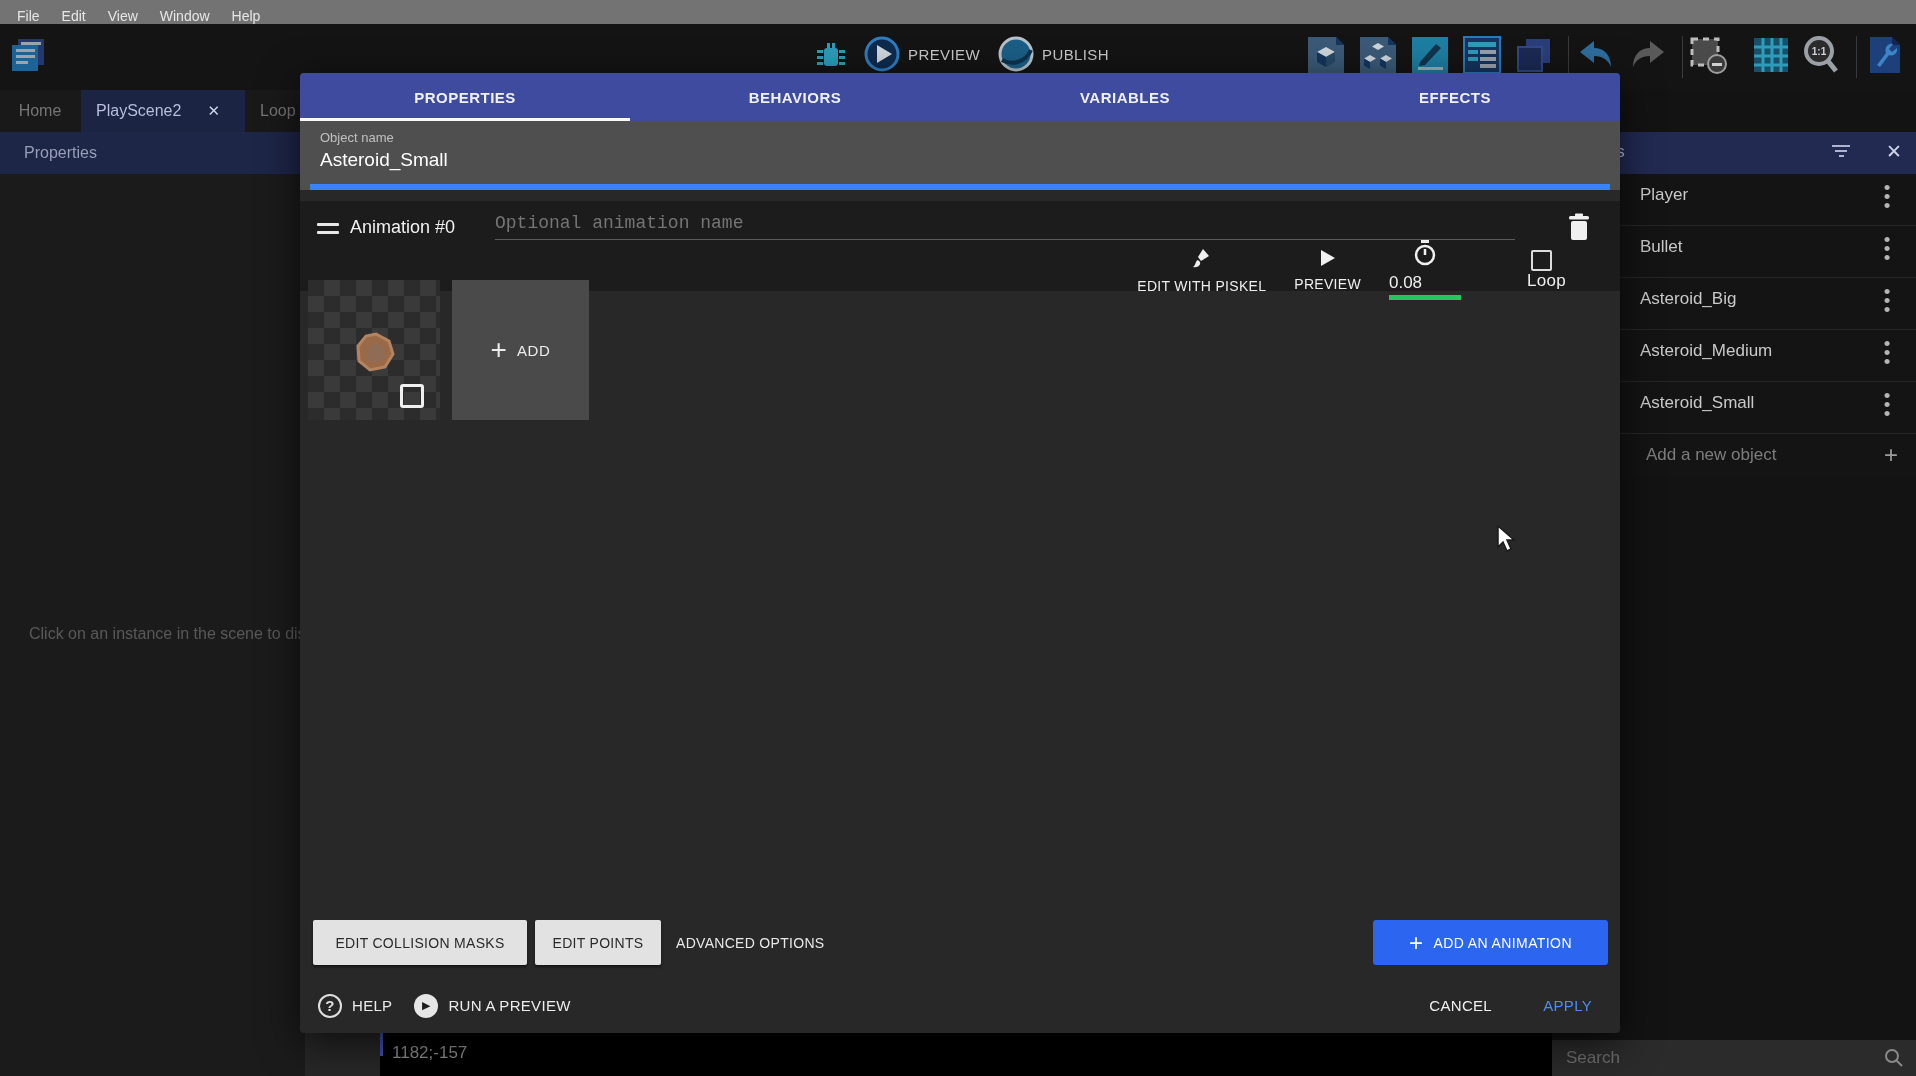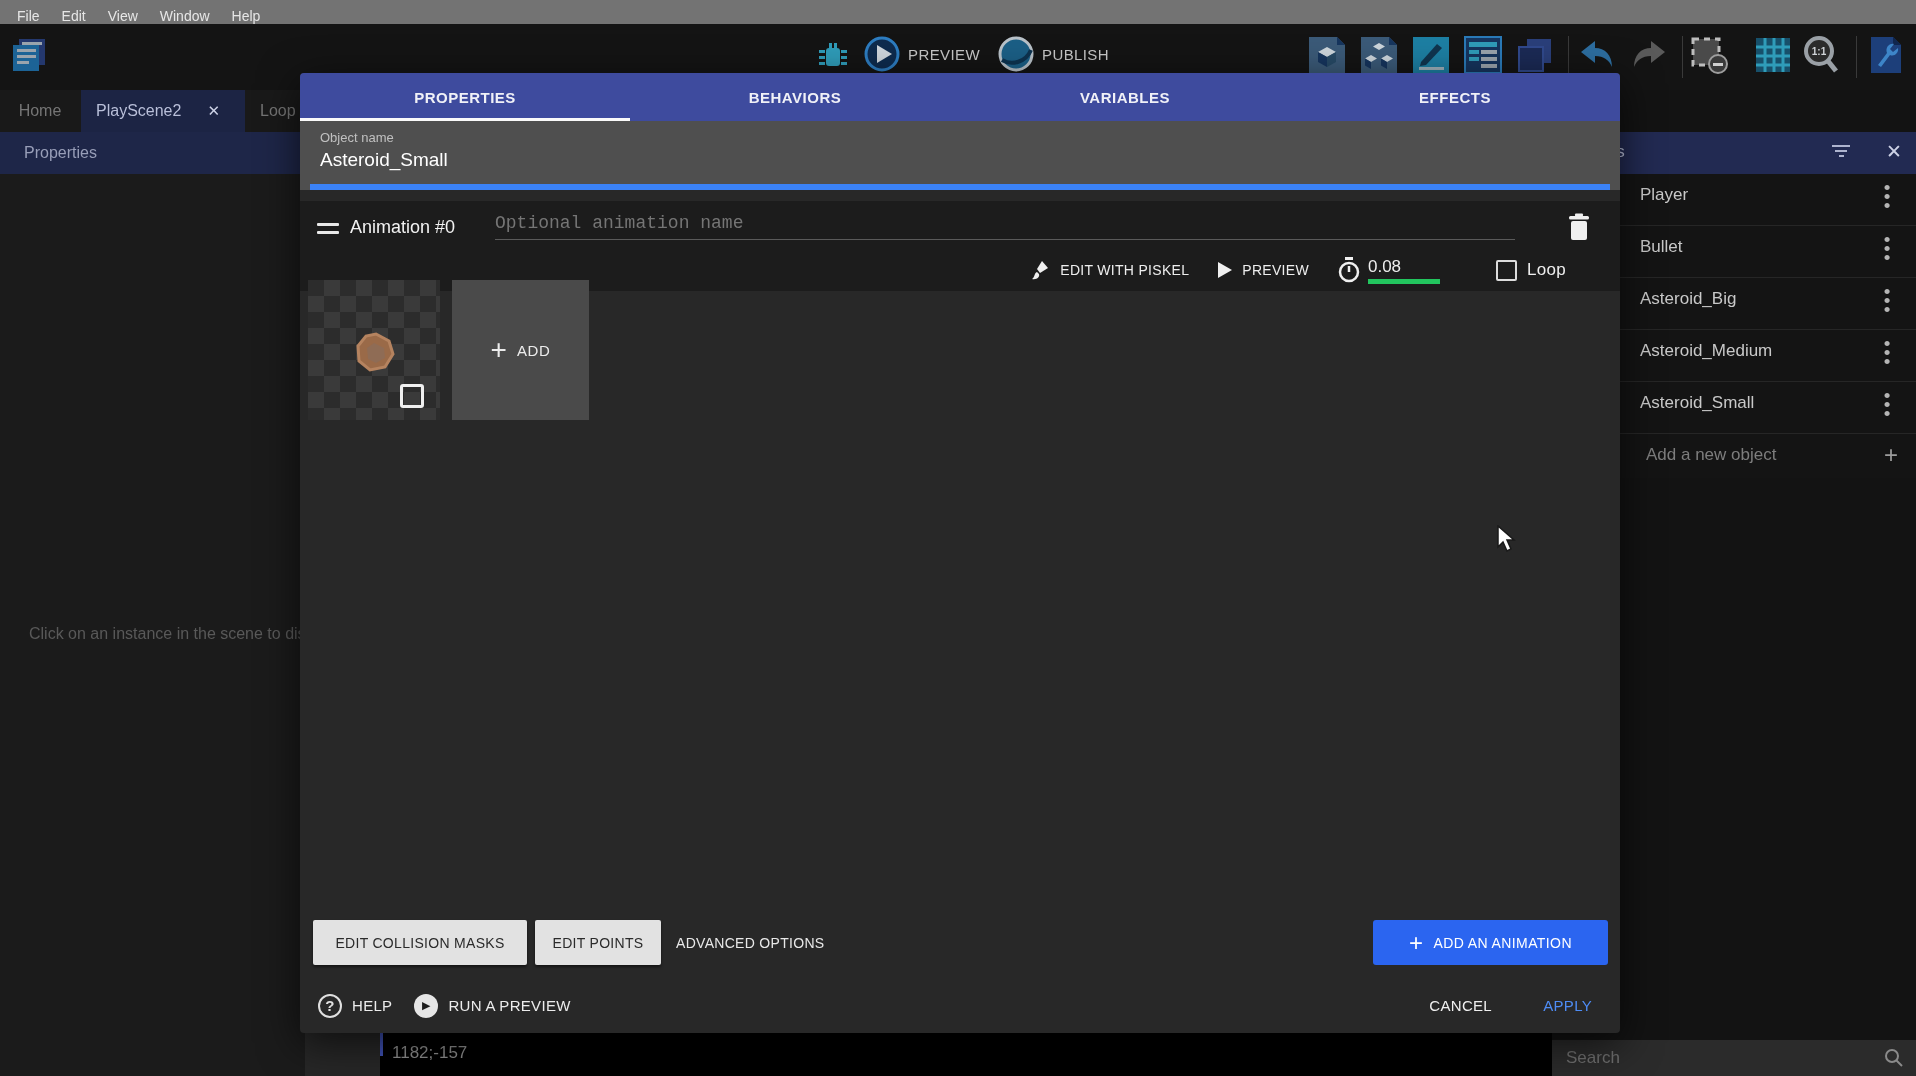--- a/index.html
+++ b/index.html
@@ -66,21 +66,21 @@
 
   .anim-header { position:absolute; left:0; top:128px; width:100%; height:90px; background:#1c1c1c; }
   .drag-handle { position:absolute; left:17px; top:22px; width:22px; cursor:grab; }
   .drag-handle span { display:block; height:3px; background:#e8e8e8; margin-bottom:5px; border-radius:1px; }
   .anim-title { position:absolute; left:50px; top:16px; color:#f2f2f2; font-size:18px; }
   .anim-name-input { position:absolute; left:195px; top:12px; width:1020px; background:transparent; border:none; border-bottom:1px solid #5a5a5a; outline:none; color:#ddd; font-size:18px; padding-bottom:6px; font-family:Liberation Mono, monospace; }
   .anim-name-input::placeholder { color:#757575; }
   .trash-btn { position:absolute; right:30px; top:12px; cursor:pointer; }
 
   .anim-controls { position:absolute; right:45px; top:52px; height:34px; display:flex; align-items:center; gap:10px; }
-  .ctrl-btn { display:flex; align-items:center; gap:9px; color:#eee; font-size:14px; letter-spacing:.3px; cursor:pointer; padding:0 9px; }
+  .ctrl-btn { display:flex; align-items:center; gap:9px; color:#eee; font-size:14px; letter-spacing:.3px; cursor:pointer; padding:0 9px;flex-direction:column; }
   .tbf-input { width:72px; background:transparent; border:none; border-bottom:5px solid #22c55e; outline:none; color:#eee; font-size:17px; padding-bottom:2px; font-family:"Liberation Sans",sans-serif; }
   .loop-box { width:21px; height:21px; border:2px solid #dcdcdc; border-radius:2px; background:transparent; cursor:pointer; }
   .loop-label { color:#eee; font-size:17px; margin-left:10px; }
 
   .frame-tile { position:absolute; left:8px; top:207px; width:132px; height:140px;
     background:repeating-conic-gradient(#3a3a3a 0% 25%, #2c2c2c 0% 50%) 0 0 / 32px 32px; cursor:pointer; }
   .frame-check { position:absolute; right:16px; bottom:12px; width:24px; height:24px; border:3px solid #f0f0f0; border-radius:3px; cursor:pointer; }
   .add-tile { position:absolute; left:152px; top:207px; width:137px; height:140px; background:#4a4a4a; display:flex; align-items:center; justify-content:center; gap:10px; color:#ececec; cursor:pointer; }
   .add-tile .plus { font-size:28px; font-weight:300; line-height:20px; }
   .add-tile .lbl { font-size:15px; letter-spacing:.6px; }
@@ -92,21 +92,21 @@
   .primary-btn .plus { font-size:24px; font-weight:300; line-height:18px; }
 
   .dlg-footer { position:absolute; left:0; top:905px; width:100%; height:55px; display:flex; align-items:center; }
   .help-circle { width:24px; height:24px; border:2px solid #e0e0e0; border-radius:50%; color:#e0e0e0; font-size:15px; font-weight:bold; display:flex; align-items:center; justify-content:center; }
   .footer-btn { display:flex; align-items:center; gap:10px; color:#ececec; font-size:15px; letter-spacing:.3px; cursor:pointer; }
   .run-circle { width:24px; height:24px; background:#e6e6e6; border-radius:50%; color:#1d1d1d; font-size:11px; display:flex; align-items:center; justify-content:center; }
   .cancel-btn { position:absolute; right:128px; color:#f0f0f0; font-size:15px; letter-spacing:.3px; cursor:pointer; }
   .apply-btn { position:absolute; right:28px; color:#4e8cf5; font-size:15px; letter-spacing:.3px; cursor:pointer; }
 
   
-  .icon44 { width:42px; height:42px; display:flex; align-items:center; justify-content:center; cursor:pointer; }
+  .icon44 { width:42px; height:42px; display:flex; align-items:center; cursor:pointer; }
 
   
   .cursor { position:absolute; left:1496px; top:525px; z-index:9; pointer-events:none; }
 </style>
 </head>
 <body>
 
 <div id="app">
 
   <div class="menubar">

